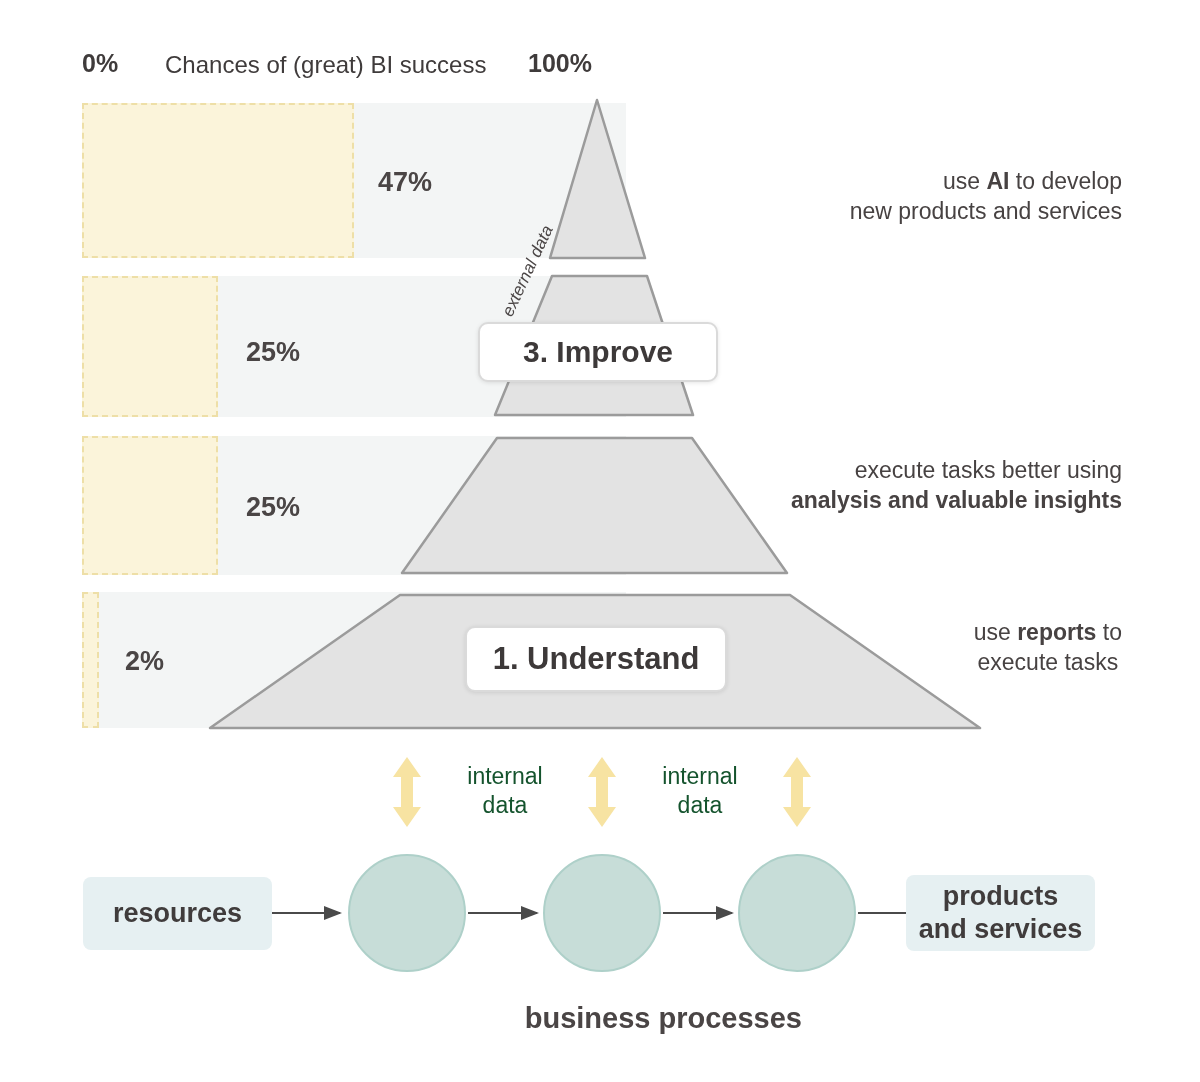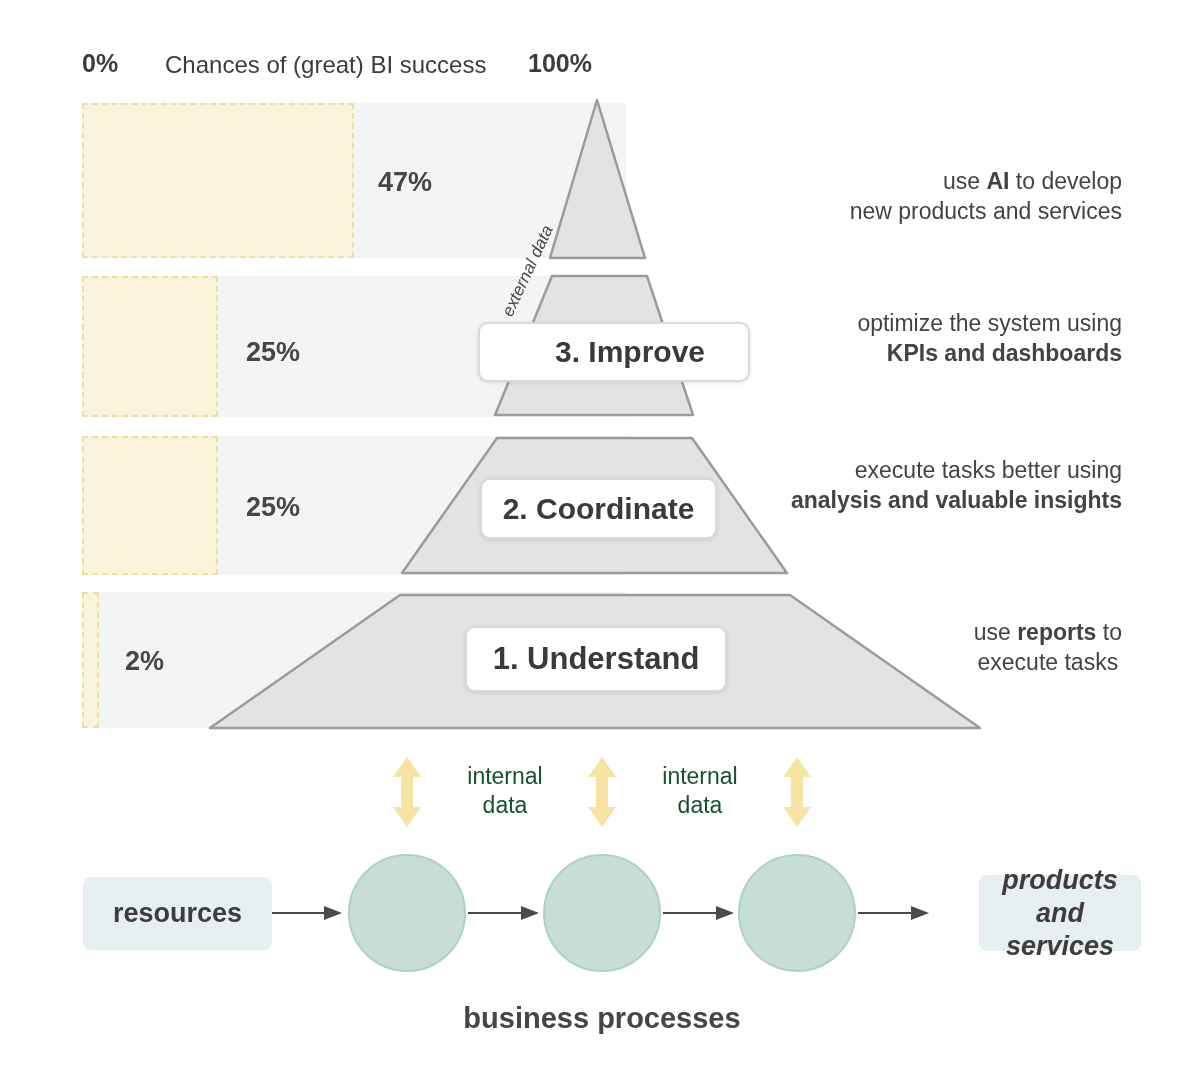--- a/index.html
+++ b/index.html
@@ -26,40 +26,40 @@
   .p2{left:246px;top:337px;}
   .p3{left:246px;top:492px;}
   .p4{left:125px;top:646px;}
   
   #shape-layer{position:absolute;left:0;top:0;z-index:2;pointer-events:none;}
   
   .lbl{position:absolute;z-index:3;background:#ffffff;border:2px solid #dadada;border-radius:10px;
        box-shadow:0 1px 4px rgba(0,0,0,0.10);display:flex;align-items:center;justify-content:center;
        font-weight:700;color:#3d3939;white-space:nowrap;}
   .lb1{left:478px;top:167px;width:236px;height:56px;font-size:30px;}
-  .lb2{left:478px;top:322px;width:236px;height:56px;font-size:30px;padding-left:32px;}
+  .lb2{left:478px;top:322px;width:236px;height:56px;font-size:30px;}
   .lb3{left:480px;top:478px;width:233px;height:57px;font-size:30px;}
   .lb4{left:465px;top:626px;width:258px;height:62px;font-size:31px;}
   
   .ext{position:absolute;left:468px;top:261px;width:120px;z-index:3;text-align:center;
        transform:rotate(-65deg);font-style:italic;font-size:17px;color:#4b4646;}
   
   .ann{position:absolute;right:78px;text-align:right;font-size:23px;line-height:30px;color:#474242;z-index:1;white-space:nowrap;}
   .a1{top:166px;} .a2{top:308px;} .a3{top:455px;} .a4{top:617px;text-align:center;}
   .b{font-weight:700;}
   
   .flow-box{position:absolute;z-index:3;background:#e6f0f2;border-radius:8px;
             display:flex;flex-direction:column;align-items:center;justify-content:center;
             font-weight:700;font-size:27px;line-height:33px;color:#403c3c;text-align:center;}
   .res-box{left:83px;top:877px;width:189px;height:73px;}
-  .prod-box{left:979px;top:875px;width:162px;height:76px;font-style:italic;}
+  .prod-box{left:906px;top:875px;width:189px;height:76px;}
   .internal{position:absolute;z-index:3;text-align:center;font-size:23px;line-height:29px;color:#14532d;}
   .int1{left:455px;top:762px;width:100px;}
   .int2{left:650px;top:762px;width:100px;}
-  .caption{position:absolute;left:402px;top:1002px;width:400px;z-index:3;text-align:center;
+  .caption{position:absolute;left:402px;top:1002px;width:400px;z-index:3;text-align:right;
            font-weight:700;font-size:29px;color:#4a4545;}
 </style>
 </head>
 <body>
 
 <div id="canvas">
 
   <div class="hdr hdr-zero">0%</div>
   <div class="hdr hdr-title">Chances of (great) BI success</div>
   <div class="hdr hdr-hundred">100%</div>
@@ -106,32 +106,27 @@
     <circle cx="602" cy="913" r="58" fill="#c7ddd8" stroke="#aed0c9" stroke-width="2"></circle>
     <circle cx="797" cy="913" r="58" fill="#c7ddd8" stroke="#aed0c9" stroke-width="2"></circle>
 
     <line x1="265" y1="913" x2="340" y2="913" stroke="#4a4a4a" stroke-width="2" marker-end="url(#ah)"></line>
     <line x1="468" y1="913" x2="537" y2="913" stroke="#4a4a4a" stroke-width="2" marker-end="url(#ah)"></line>
     <line x1="663" y1="913" x2="732" y2="913" stroke="#4a4a4a" stroke-width="2" marker-end="url(#ah)"></line>
     <line x1="858" y1="913" x2="927" y2="913" stroke="#4a4a4a" stroke-width="2" marker-end="url(#ah)"></line>
   </svg>
 
   <div class="lbl lb2">3. Improve</div>
-  <div class="lbl lb3">2. Coordinate</div>
   <div class="lbl lb4">1. Understand</div>
 
   <div class="ext">external data</div>
 
   <div class="ann a1">
     <div><span>use </span><span class="b">AI</span><span> to develop</span></div>
     <div><span>new products and services</span><span class="b"></span><span></span></div>
-  </div>
-  <div class="ann a2">
-    <div><span>optimize the system using</span><span class="b"></span><span></span></div>
-    <div><span></span><span class="b">KPIs and dashboards</span><span></span></div>
   </div>
   <div class="ann a3">
     <div><span>execute tasks better using</span><span class="b"></span><span></span></div>
     <div><span></span><span class="b">analysis and valuable insights</span><span></span></div>
   </div>
   <div class="ann a4">
     <div><span>use </span><span class="b">reports</span><span> to</span></div>
     <div><span>execute tasks</span><span class="b"></span><span></span></div>
   </div>
 

